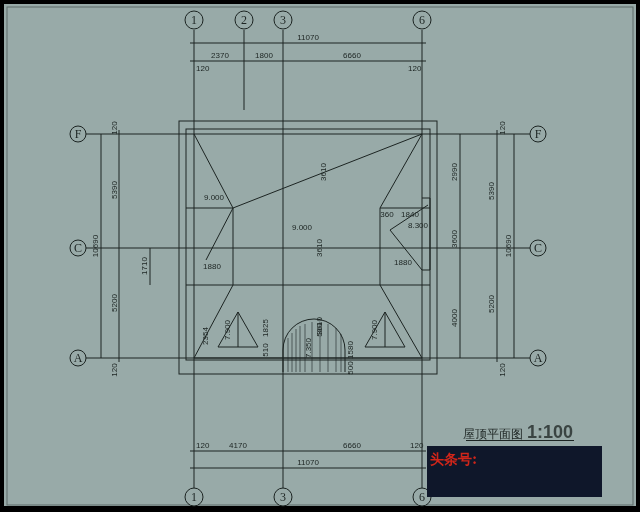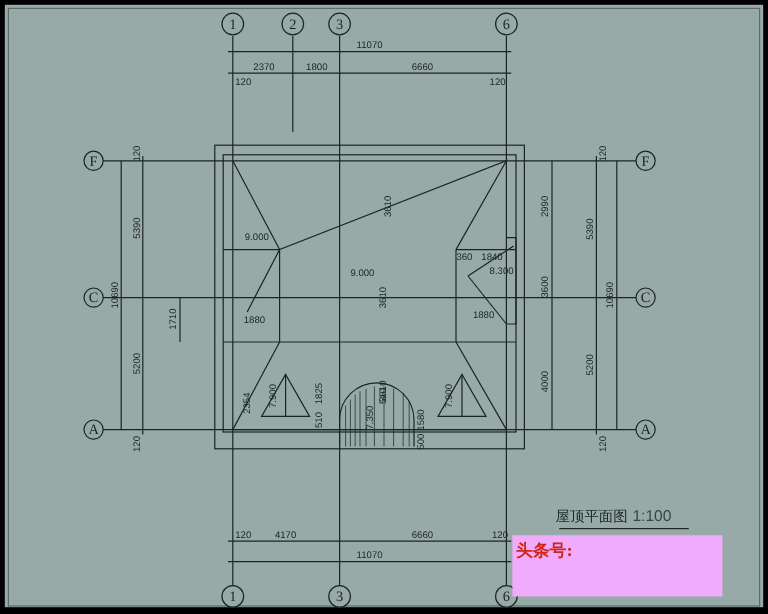--- a/index.html
+++ b/index.html
@@ -2,23 +2,23 @@
 <html><head>
 <meta charset="utf-8">
 <style>
   html,body{margin:0;padding:0;background:#000;}
   #canvas{position:relative;width:640px;height:512px;background:#000;overflow:hidden;}
   #sheet{position:absolute;left:4px;top:4px;width:632px;height:502px;background:#98aaa8;}
   svg{position:absolute;left:0;top:0;}
   .t{font-family:"Liberation Sans",sans-serif;font-size:8px;fill:#1c2422;}
   .ax{font-family:"Liberation Serif",serif;font-size:12px;fill:#1c2422;}
   #title-block{position:absolute;left:463px;top:422px;font-family:"DejaVu Sans",sans-serif;font-size:12px;color:#1c2422;white-space:nowrap;}
-  #title-block .scale{font-family:"Liberation Sans",sans-serif;font-size:13px;color:#3a4442;margin-left:4px;}
+  #title-block .scale{font-family:"Liberation Sans",sans-serif;font-size:18px;color:#3a4442;margin-left:4px;font-weight:bold;}
   #title-underline{position:absolute;left:466px;top:440px;width:108px;height:1px;background:#1c2422;}
-  #watermark{position:absolute;left:427px;top:446px;width:175px;height:51px;background:#f0abfc;color:#d0261a;
+  #watermark{position:absolute;left:427px;top:446px;width:175px;height:51px;background:#0f172a;color:#d0261a;
      font-family:"DejaVu Serif",serif;font-weight:bold;font-size:14px;line-height:22px;padding:2px 0 0 3px;box-sizing:border-box;}
 </style>
 </head>
 <body>
 
 <div id="canvas">
   <div id="sheet"></div>
 
   <svg width="640" height="512">
     <g stroke="#1c2422" fill="none" stroke-width="1">

